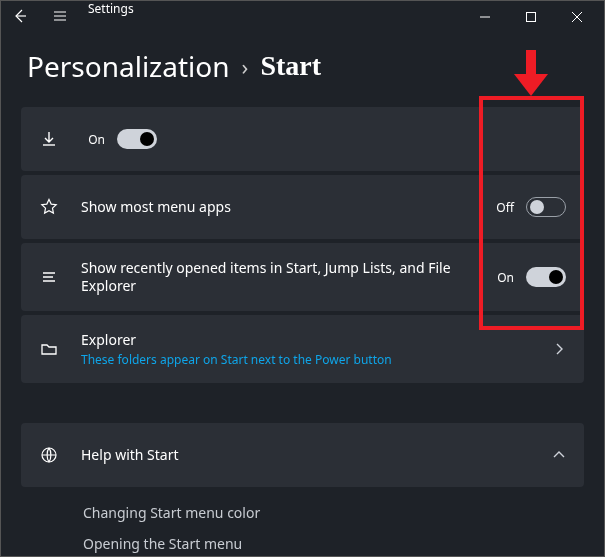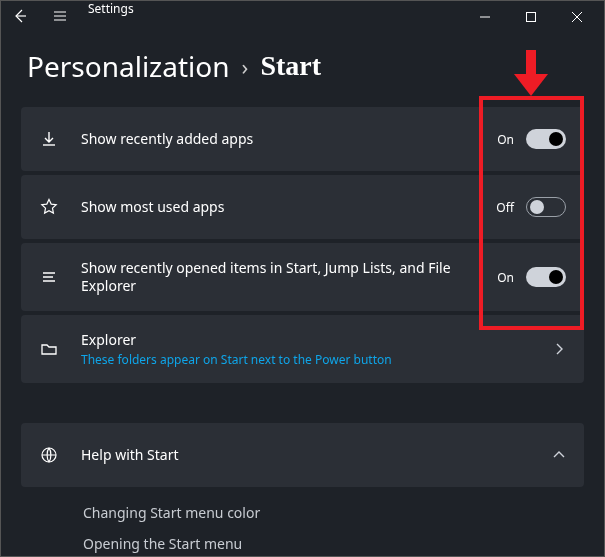--- a/index.html
+++ b/index.html
@@ -79,34 +79,33 @@
       <span class="current">Start</span>
     </div>
 
     <div class="card">
       <div class="icon">
         <svg width="18" height="18" viewBox="0 0 18 18">
             <path d="M9 2v9M5 8l4 4 4-4" stroke="#fff" stroke-width="1.4" fill="none"></path>
             <path d="M3 15h12" stroke="#fff" stroke-width="1.4"></path>
           </svg>
       </div>
-      <div class="label">Show recently added apps</div>
       <div class="toggle-wrap">
         <span class="toggle-state">On</span>
         <div class="toggle on"></div>
       </div>
     </div>
 
     <div class="card">
       <div class="icon">
         <svg width="18" height="18" viewBox="0 0 18 18">
             <path d="M9 1.5l2.2 4.6 5 .6-3.7 3.4.9 5-4.4-2.4-4.4 2.4.9-5L1.8 6.7l5-.6z" stroke="#fff" stroke-width="1.2" fill="none"></path>
           </svg>
       </div>
-      <div class="label">Show most used apps</div>
+      <div class="label">Show most menu apps</div>
       <div class="toggle-wrap">
         <span class="toggle-state">Off</span>
         <div class="toggle off"></div>
       </div>
     </div>
 
     <div class="card">
       <div class="icon">
         <svg width="18" height="18" viewBox="0 0 18 18">
             <path d="M3 5h12M3 9h10M3 13h12" stroke="#fff" stroke-width="1.4"></path>

